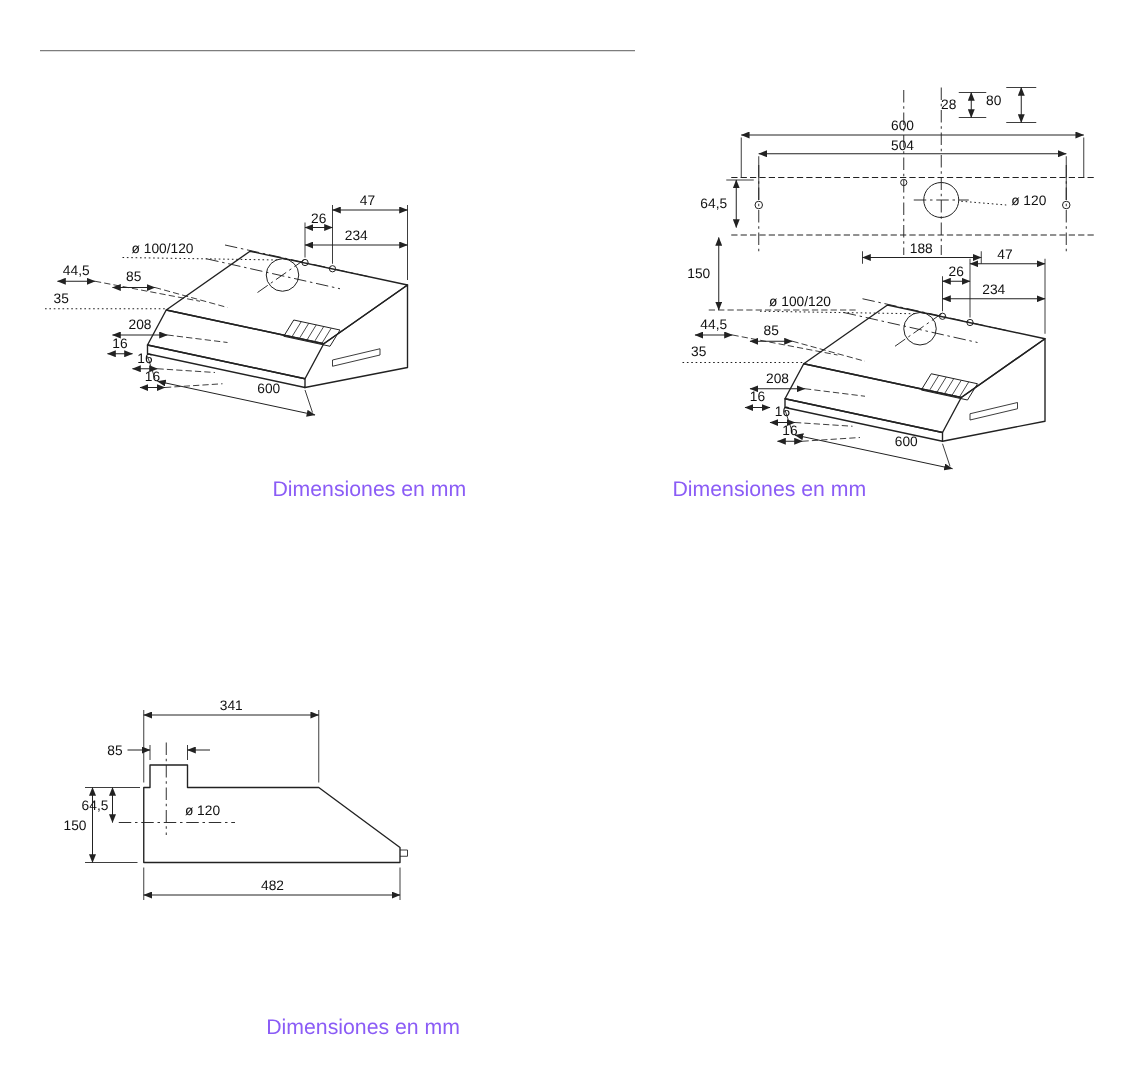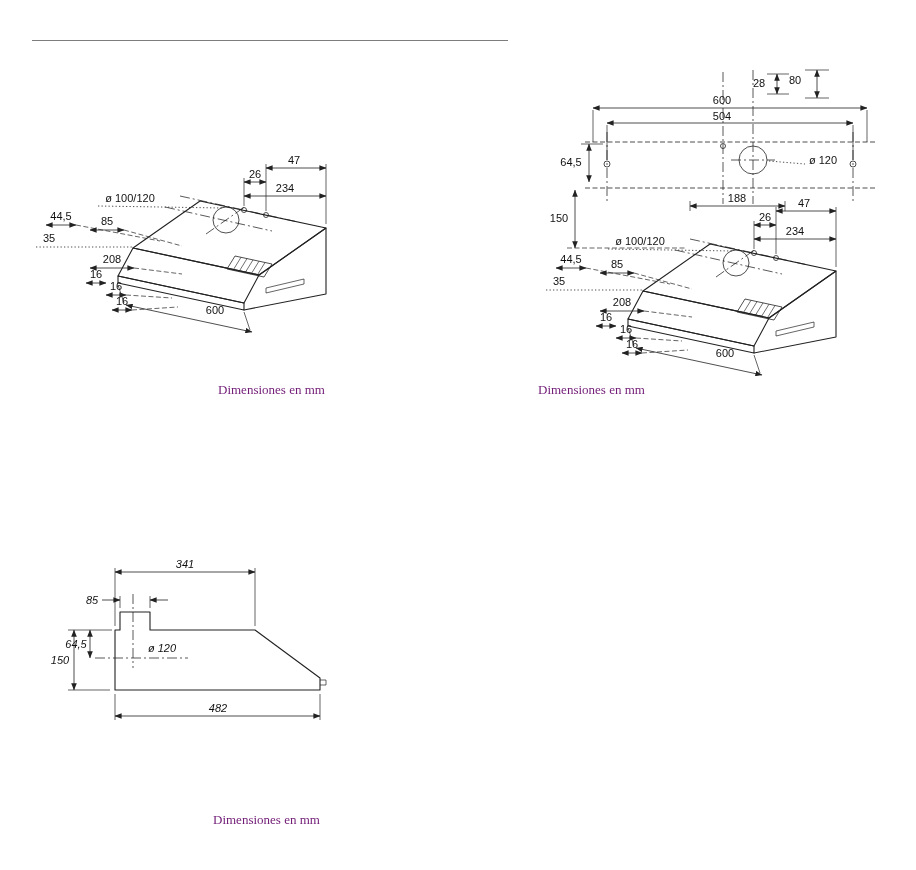--- a/index.html
+++ b/index.html
@@ -2,21 +2,21 @@
 <html><head>
 <meta charset="utf-8">
 <style>
   * { margin:0; padding:0; box-sizing:border-box; }
   html,body { background:#ffffff; }
   .page { position:relative; width:916px; height:870px; background:#fff;
           font-family:"Liberation Sans", sans-serif; overflow:hidden; }
   .divider { position:absolute; left:32px; top:40px; width:476px; height:0;
              border-top:1px solid #7d7d7d; }
   .fig { position:absolute; }
-  .cap { position:absolute; font-size:13px; color:#701a75; white-space:nowrap;font-family:Liberation Serif, serif; }
+  .cap { position:absolute; font-size:17px; color:#8b5cf6; white-space:nowrap; }
   svg { display:block; overflow:visible; }
   svg text { font-family:"Liberation Sans", sans-serif; font-size:11px; fill:#111; }
   .lbl { text-anchor:middle; }
   .oline { fill:none; stroke:#222; stroke-width:1.1; stroke-linejoin:round; stroke-linecap:round; }
   .thin  { fill:none; stroke:#222; stroke-width:0.7; }
   .dim   { fill:none; stroke:#222; stroke-width:0.8; }
   .dimA  { marker-start:url(#ah); marker-end:url(#ah); }
   .aE    { marker-end:url(#ah); }
   .dash  { stroke-dasharray:5 2.5; }
   .dot   { stroke-dasharray:1.3 2.2; }
@@ -147,21 +147,21 @@
         <text class="lbl" x="82" y="107">208</text>
         <text class="lbl" x="66" y="122">16</text>
         <text class="lbl" x="86" y="134">16</text>
         <text class="lbl" x="92" y="149">16</text>
         <text class="lbl" x="185" y="158">600</text>
       </g>
     </svg>
   </figure>
   <div class="cap" style="left:538px; top:382px;">Dimensiones en mm</div>
 
-  <figure class="fig" style="left:50px; top:540px;font-style:italic;">
+  <figure class="fig" style="left:50px; top:540px;">
     <svg width="300" height="195" viewBox="0 0 300 195">
       <path class="oline" d="M65,150 L65,90 L70,90 L70,72 L100,72 L100,90 L205,90 L270,138 L270,150 Z"></path>
       <path class="thin" d="M270,140 L276,140 L276,145 L270,145"></path>
       <path class="cl" d="M83,54 L83,128 M45,118 L138,118"></path>
       <g class="dim">
         <path class="thin" d="M65,86 L65,28 M205,86 L205,28"></path>
         <path class="dimA" d="M65,32 L205,32"></path>
         <path class="thin" d="M70,68 L70,56 M100,68 L100,56"></path>
         <path class="aE" d="M52,60 L70,60"></path>
         <path class="aE" d="M118,60 L100,60"></path>

